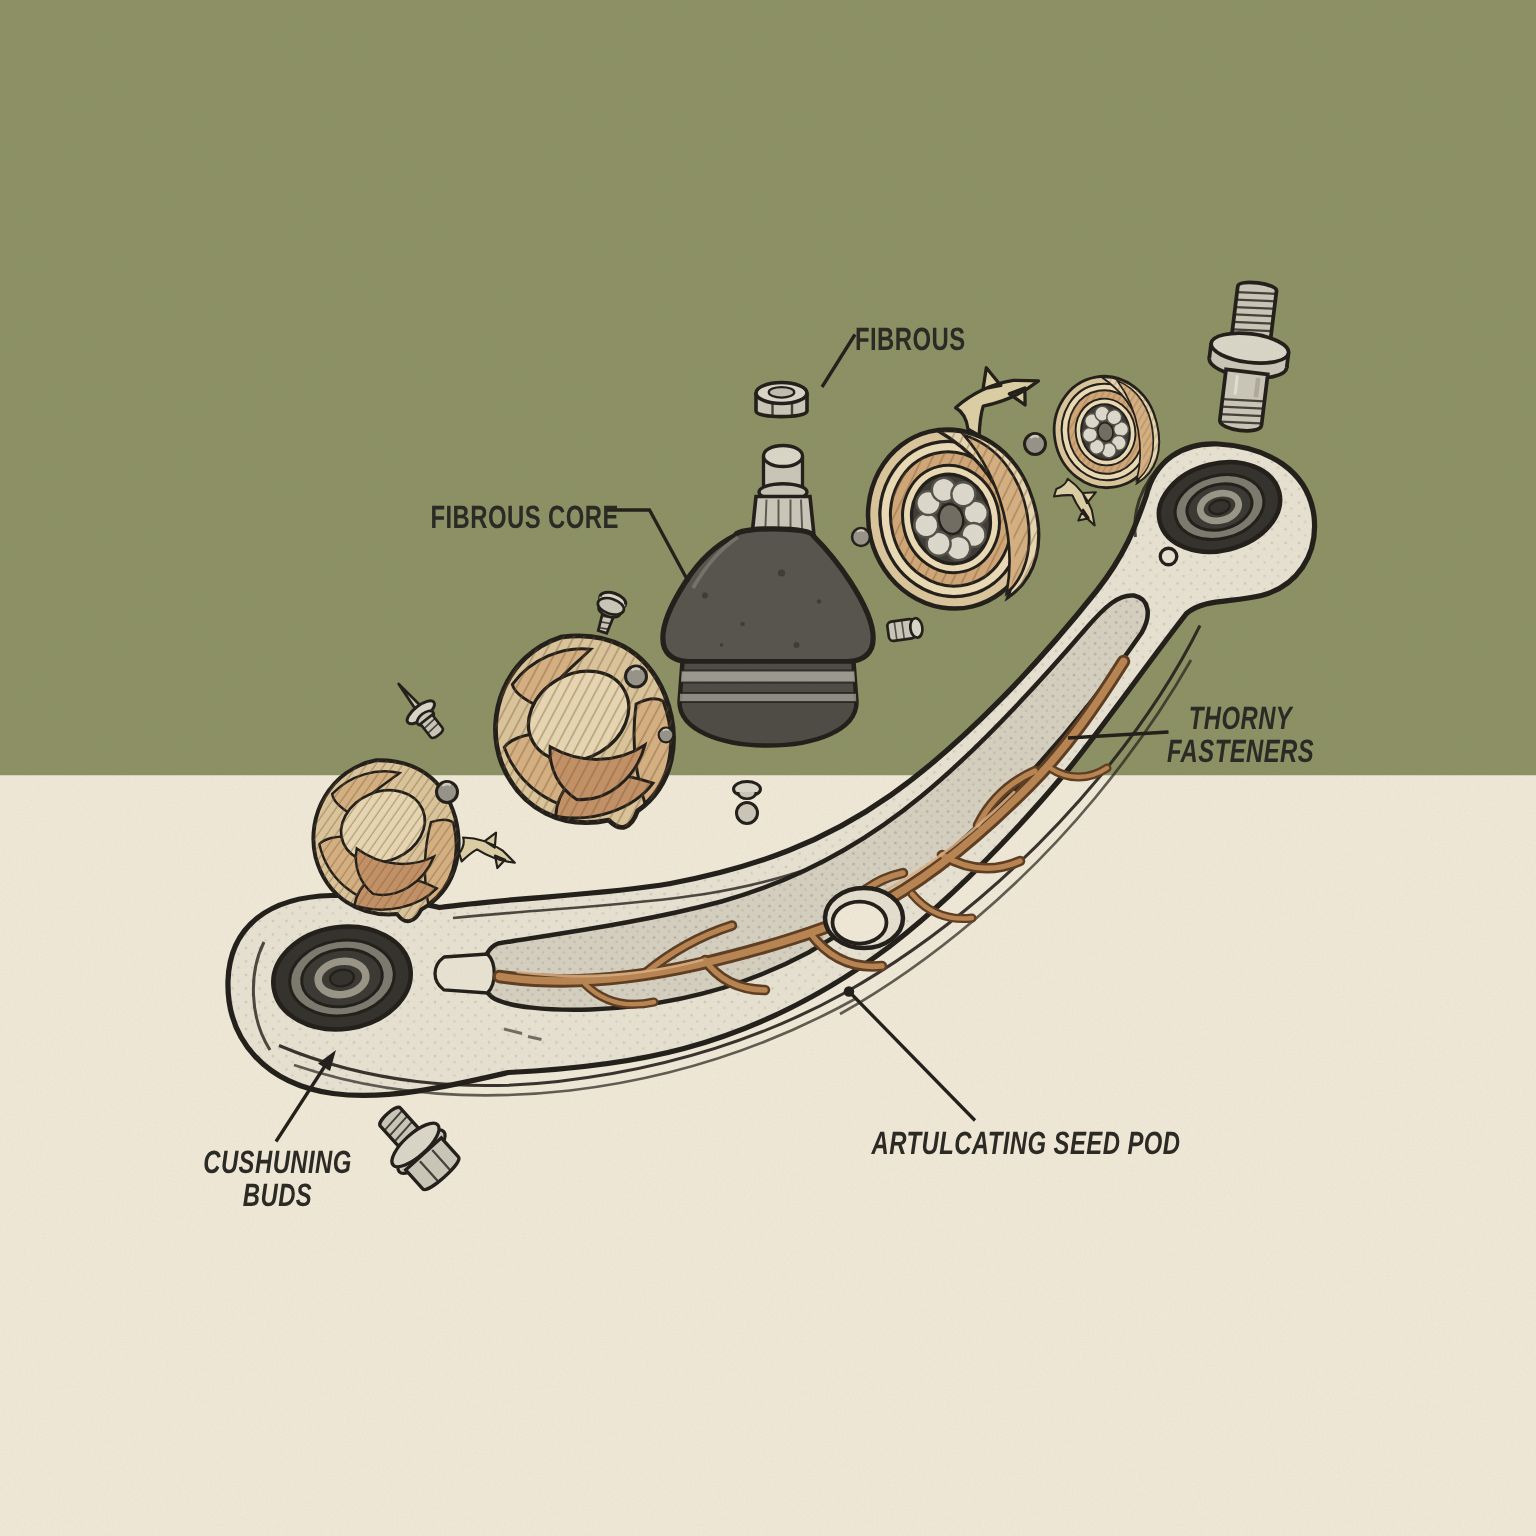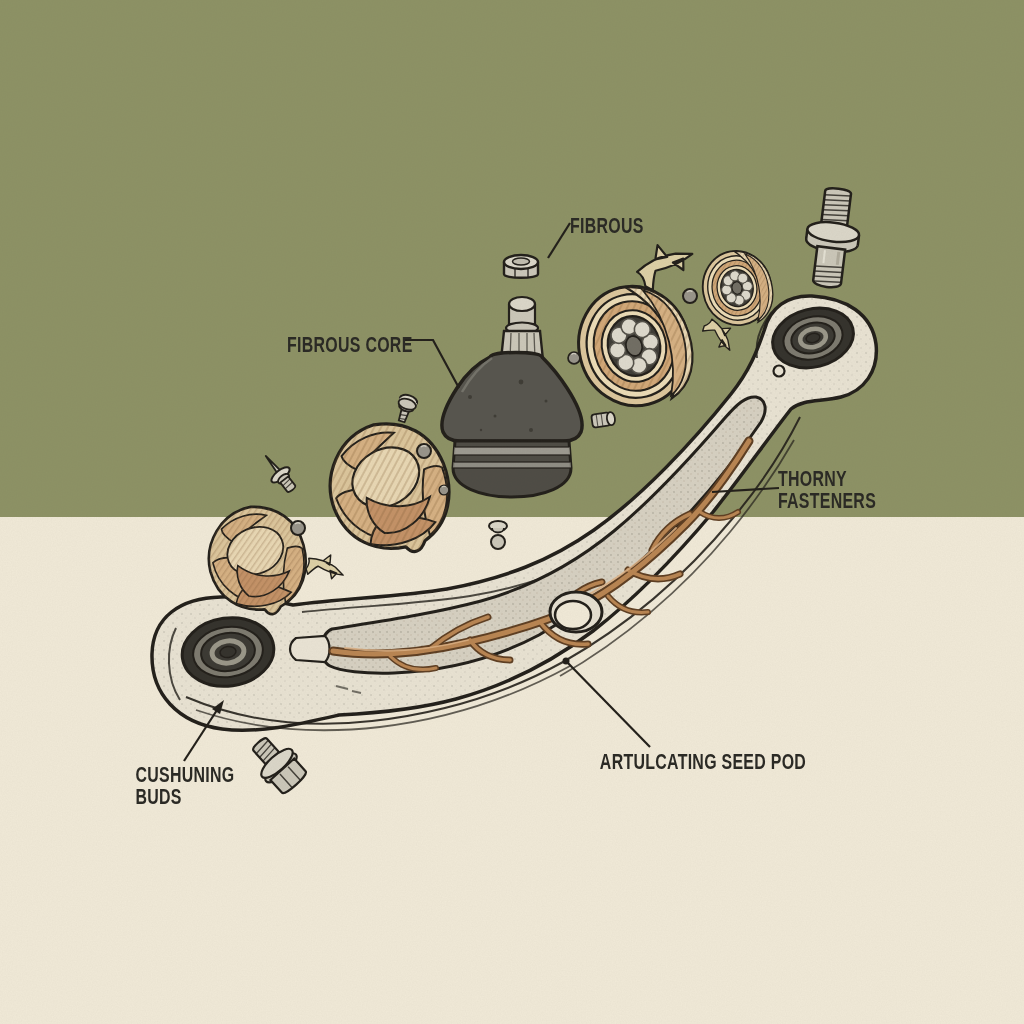--- a/index.html
+++ b/index.html
@@ -10,21 +10,21 @@
   }
   svg{display:block}
   .art{position:absolute;left:0;top:0;}
   .lbl{
     position:absolute;
     font-weight:700;font-size:21.5px;line-height:22px;
     color:var(--text,#2b2a25);
     letter-spacing:.4px;white-space:nowrap;
   }
   .lbl .cond{display:block;transform:scaleX(.74);transform-origin:left top;}
-  .lbl.center{text-align:left;transform:translateX(-50%);}
+  .lbl.center{text-align:center;transform:translateX(-50%);font-style:italic;}
   .lbl.center .cond{transform-origin:center top;}
 </style>
 </head>
 <body>
 
 <div class="canvas">
 
 <svg class="art" width="1024" height="1024" viewBox="0 0 1024 1024">
   <defs>
     <pattern id="stip" width="9" height="9" patternUnits="userSpaceOnUse">
@@ -275,21 +275,21 @@
 <div class="lbl" style="left:570px;top:215px">
   <span class="cond">FIBROUS</span>
 </div>
 <div class="lbl" style="left:287px;top:334px">
   <span class="cond">FIBROUS CORE</span>
 </div>
 <div class="lbl center" style="left:827px;top:468px">
   <span class="cond">THORNY</span>
   <span class="cond">FASTENERS</span>
 </div>
-<div class="lbl center" style="left:703px;top:751px">
+<div class="lbl center" style="left:684px;top:751px">
   <span class="cond">ARTULCATING SEED POD</span>
 </div>
 <div class="lbl center" style="left:185px;top:764px">
   <span class="cond">CUSHUNING</span>
   <span class="cond">BUDS</span>
 </div>
 
 </div>
 
 </body></html>

